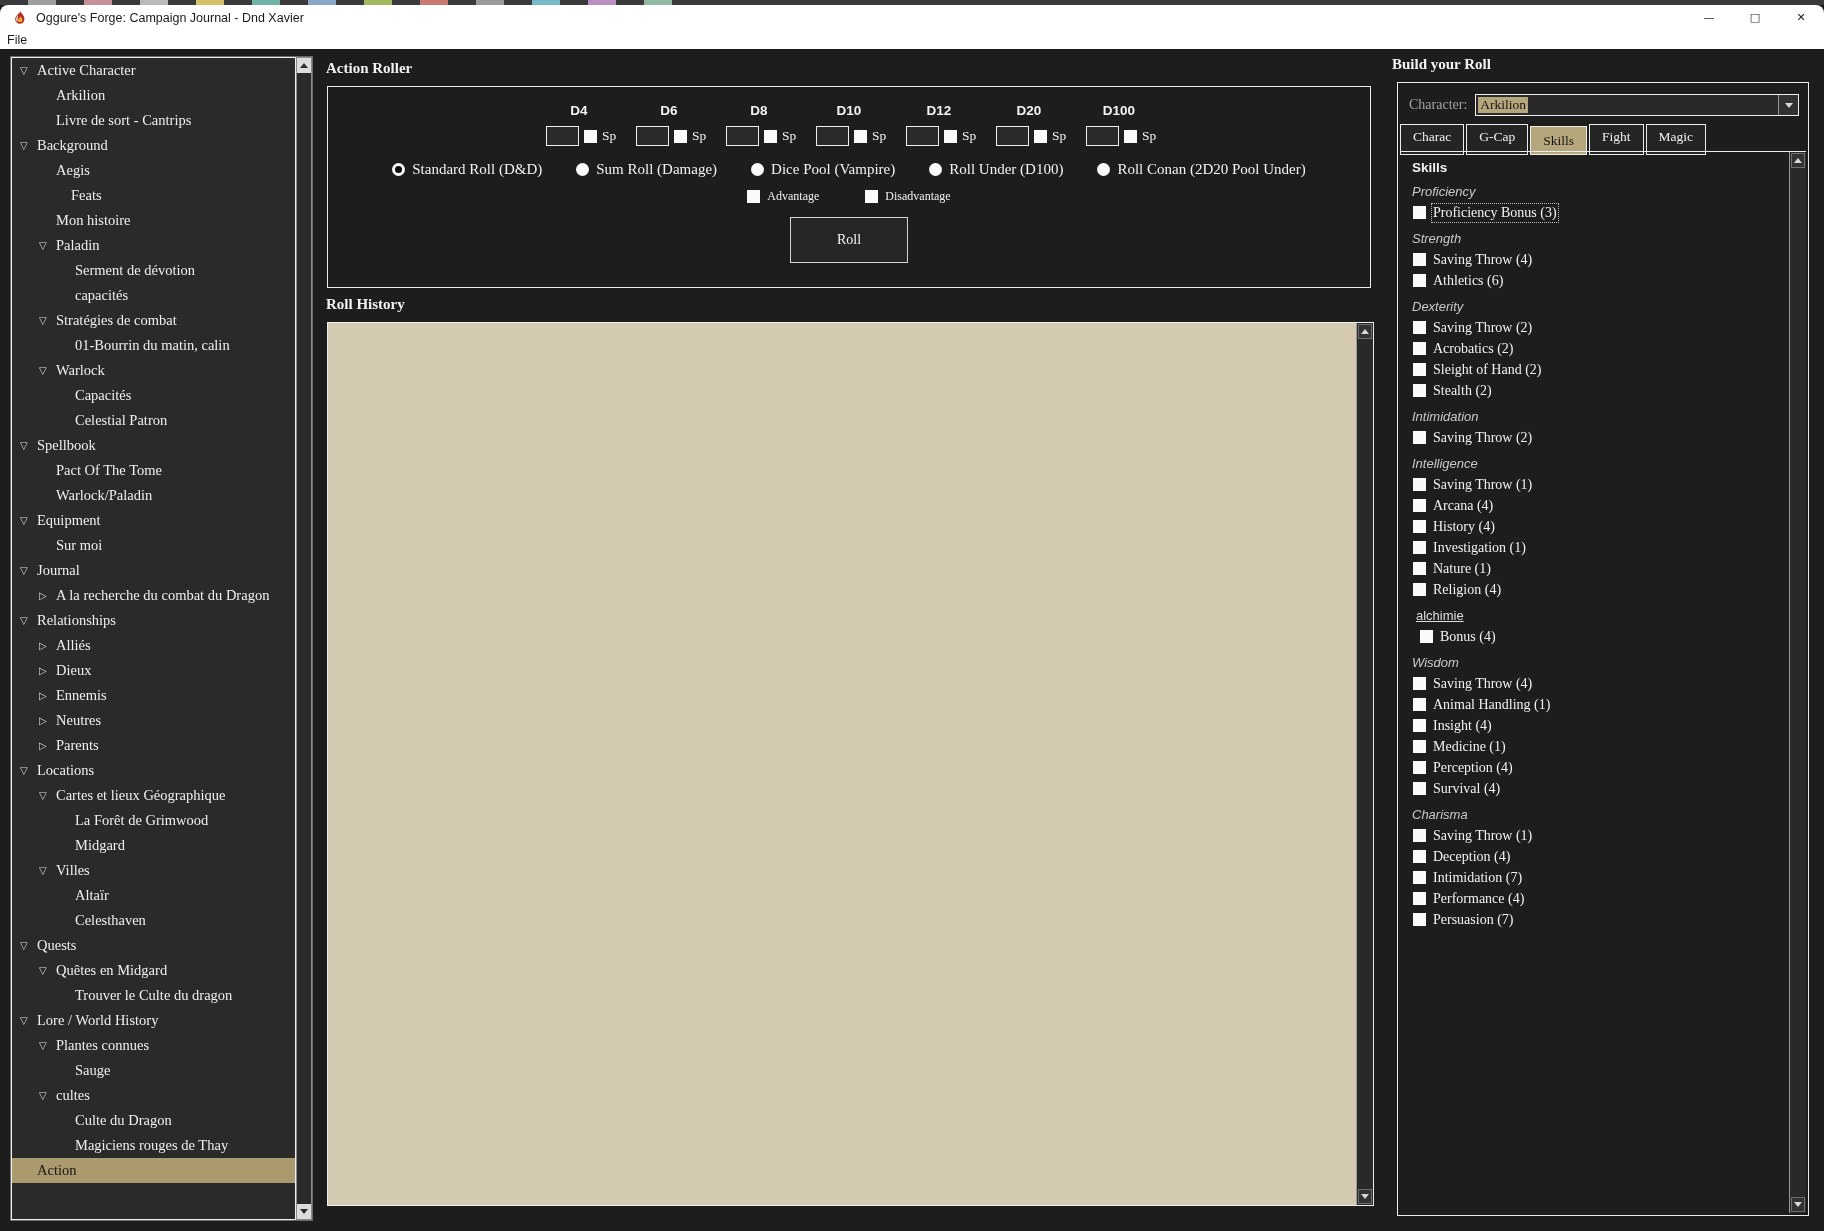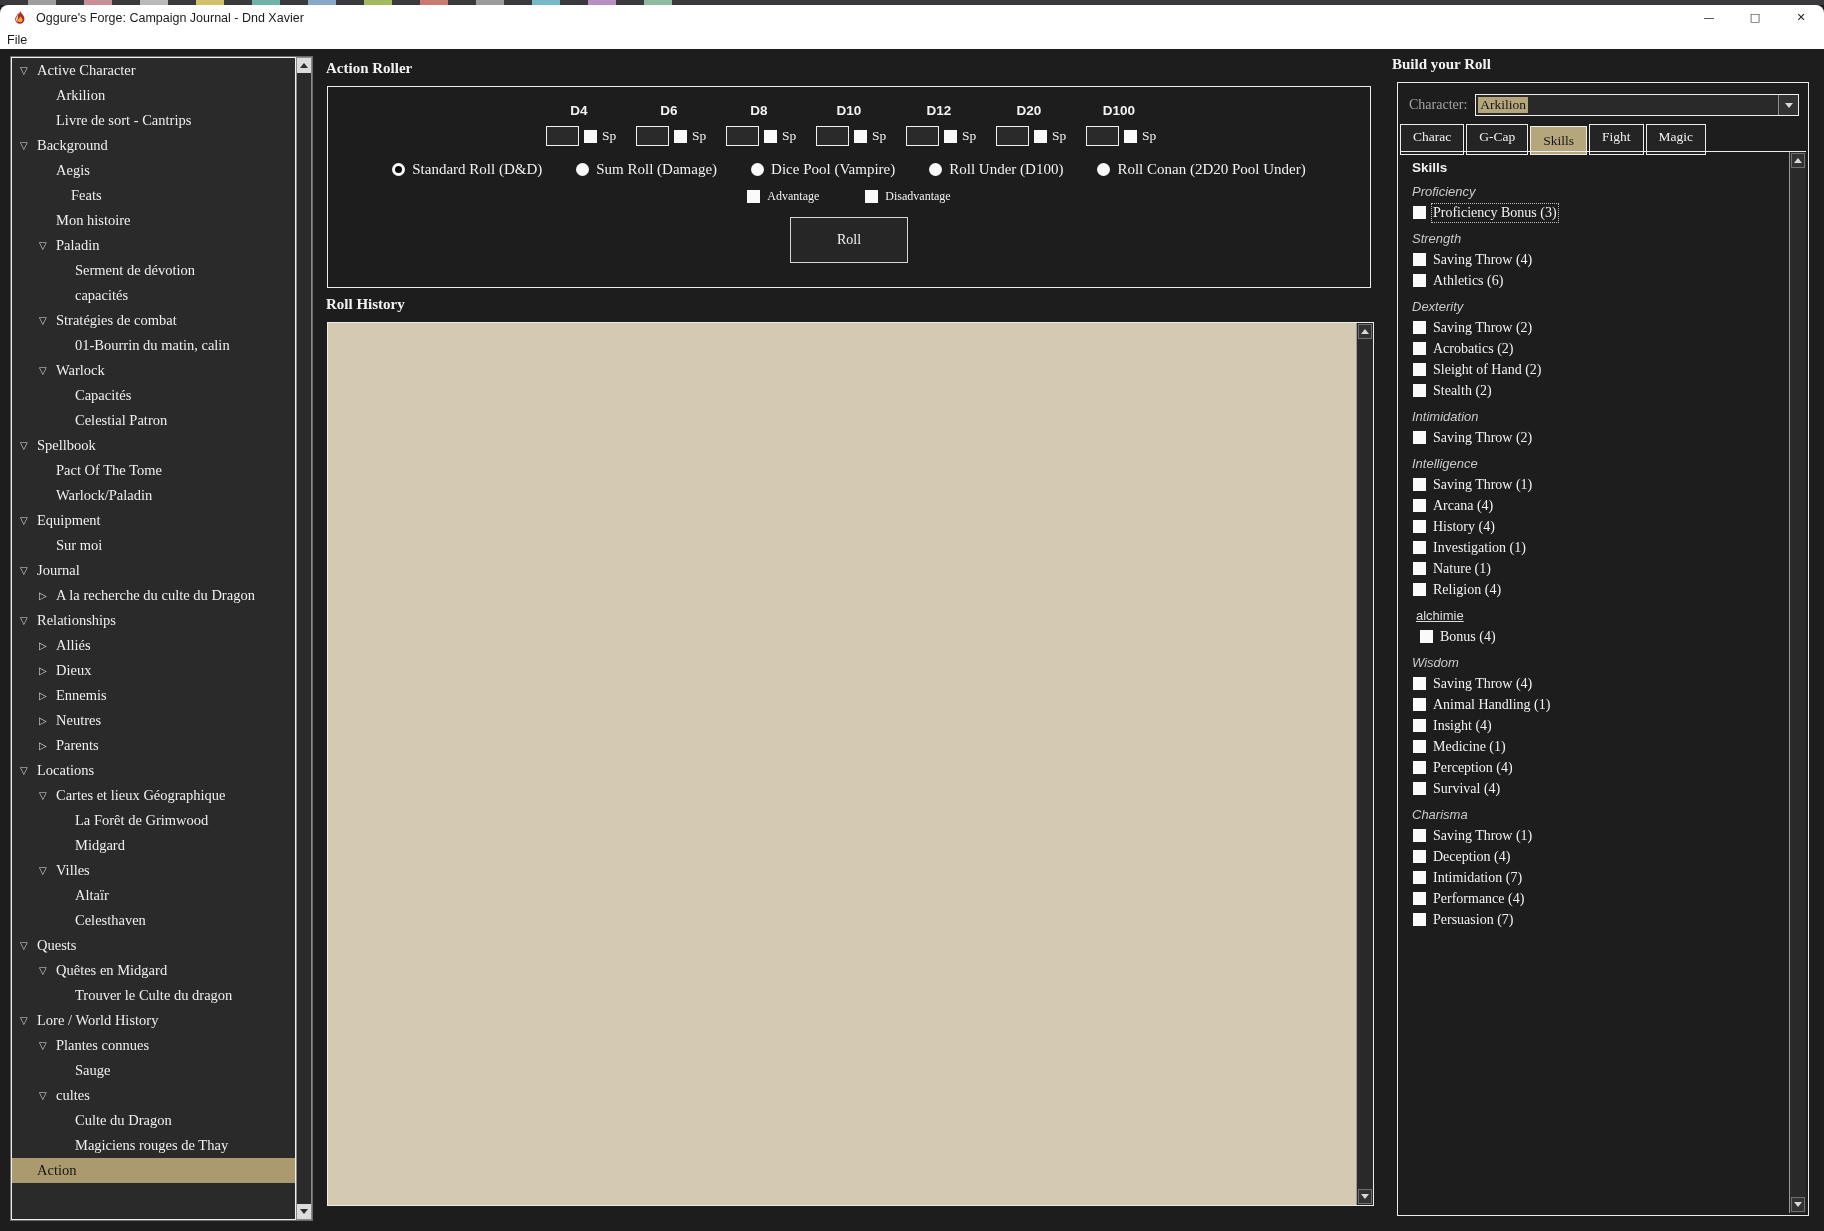--- a/index.html
+++ b/index.html
@@ -218,21 +218,21 @@
           <div class="tree-row" style="padding-left: 27px;">
             <span class="tree-glyph"></span>
             <span class="tree-label">Sur moi</span>
           </div>
           <div class="tree-row" style="padding-left: 8px;">
             <span class="tree-glyph">▽</span>
             <span class="tree-label">Journal</span>
           </div>
           <div class="tree-row" style="padding-left: 27px;">
             <span class="tree-glyph">▷</span>
-            <span class="tree-label">A la recherche du culte du Dragon</span>
+            <span class="tree-label">A la recherche du combat du Dragon</span>
           </div>
           <div class="tree-row" style="padding-left: 8px;">
             <span class="tree-glyph">▽</span>
             <span class="tree-label">Relationships</span>
           </div>
           <div class="tree-row" style="padding-left: 27px;">
             <span class="tree-glyph">▷</span>
             <span class="tree-label">Alliés</span>
           </div>
           <div class="tree-row" style="padding-left: 27px;">

